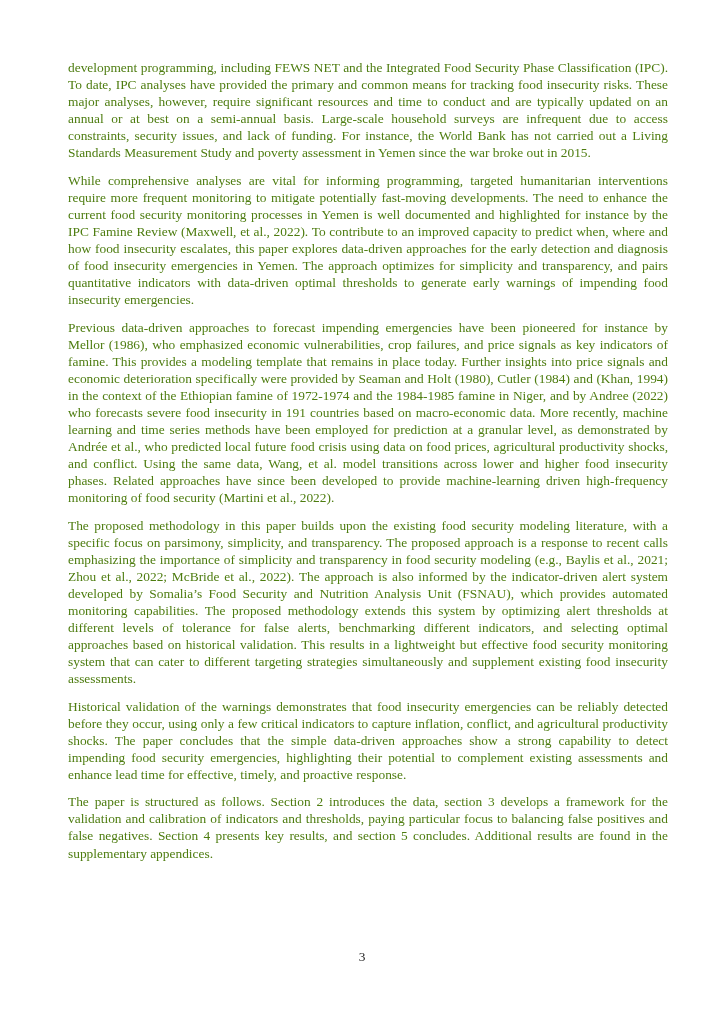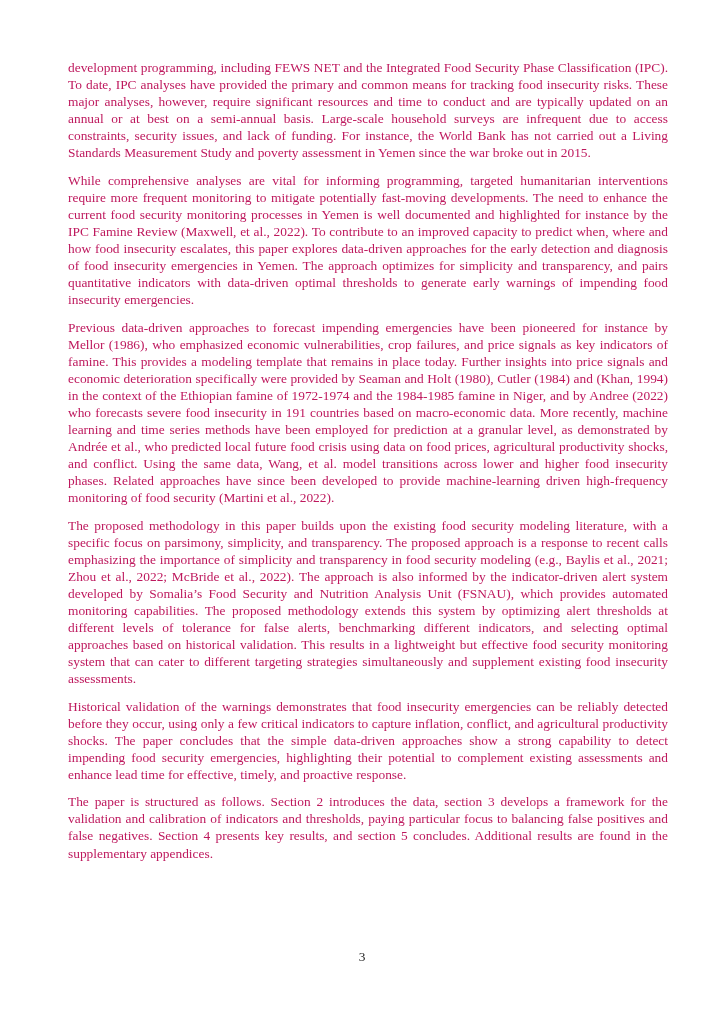--- a/index.html
+++ b/index.html
@@ -5,21 +5,21 @@
   html, body { margin: 0; padding: 0; background: #ffffff; }
   body { width: 724px; height: 1024px; position: relative; overflow: hidden; }
   .page {
     position: absolute;
     left: 68px;
     top: 59px;
     width: 600px;
     font-family: "Liberation Serif", "DejaVu Serif", serif;
     font-size: 13.4px;
     line-height: 17.05px;
-    color: #be185d;
+    color: #4d7c0f;
   }
   .para {
     margin: 0 0 10.5px 0;
     text-align: justify;
     hyphens: none;
   }
   .page-number {
     position: absolute;
     left: 0;
     width: 724px;

